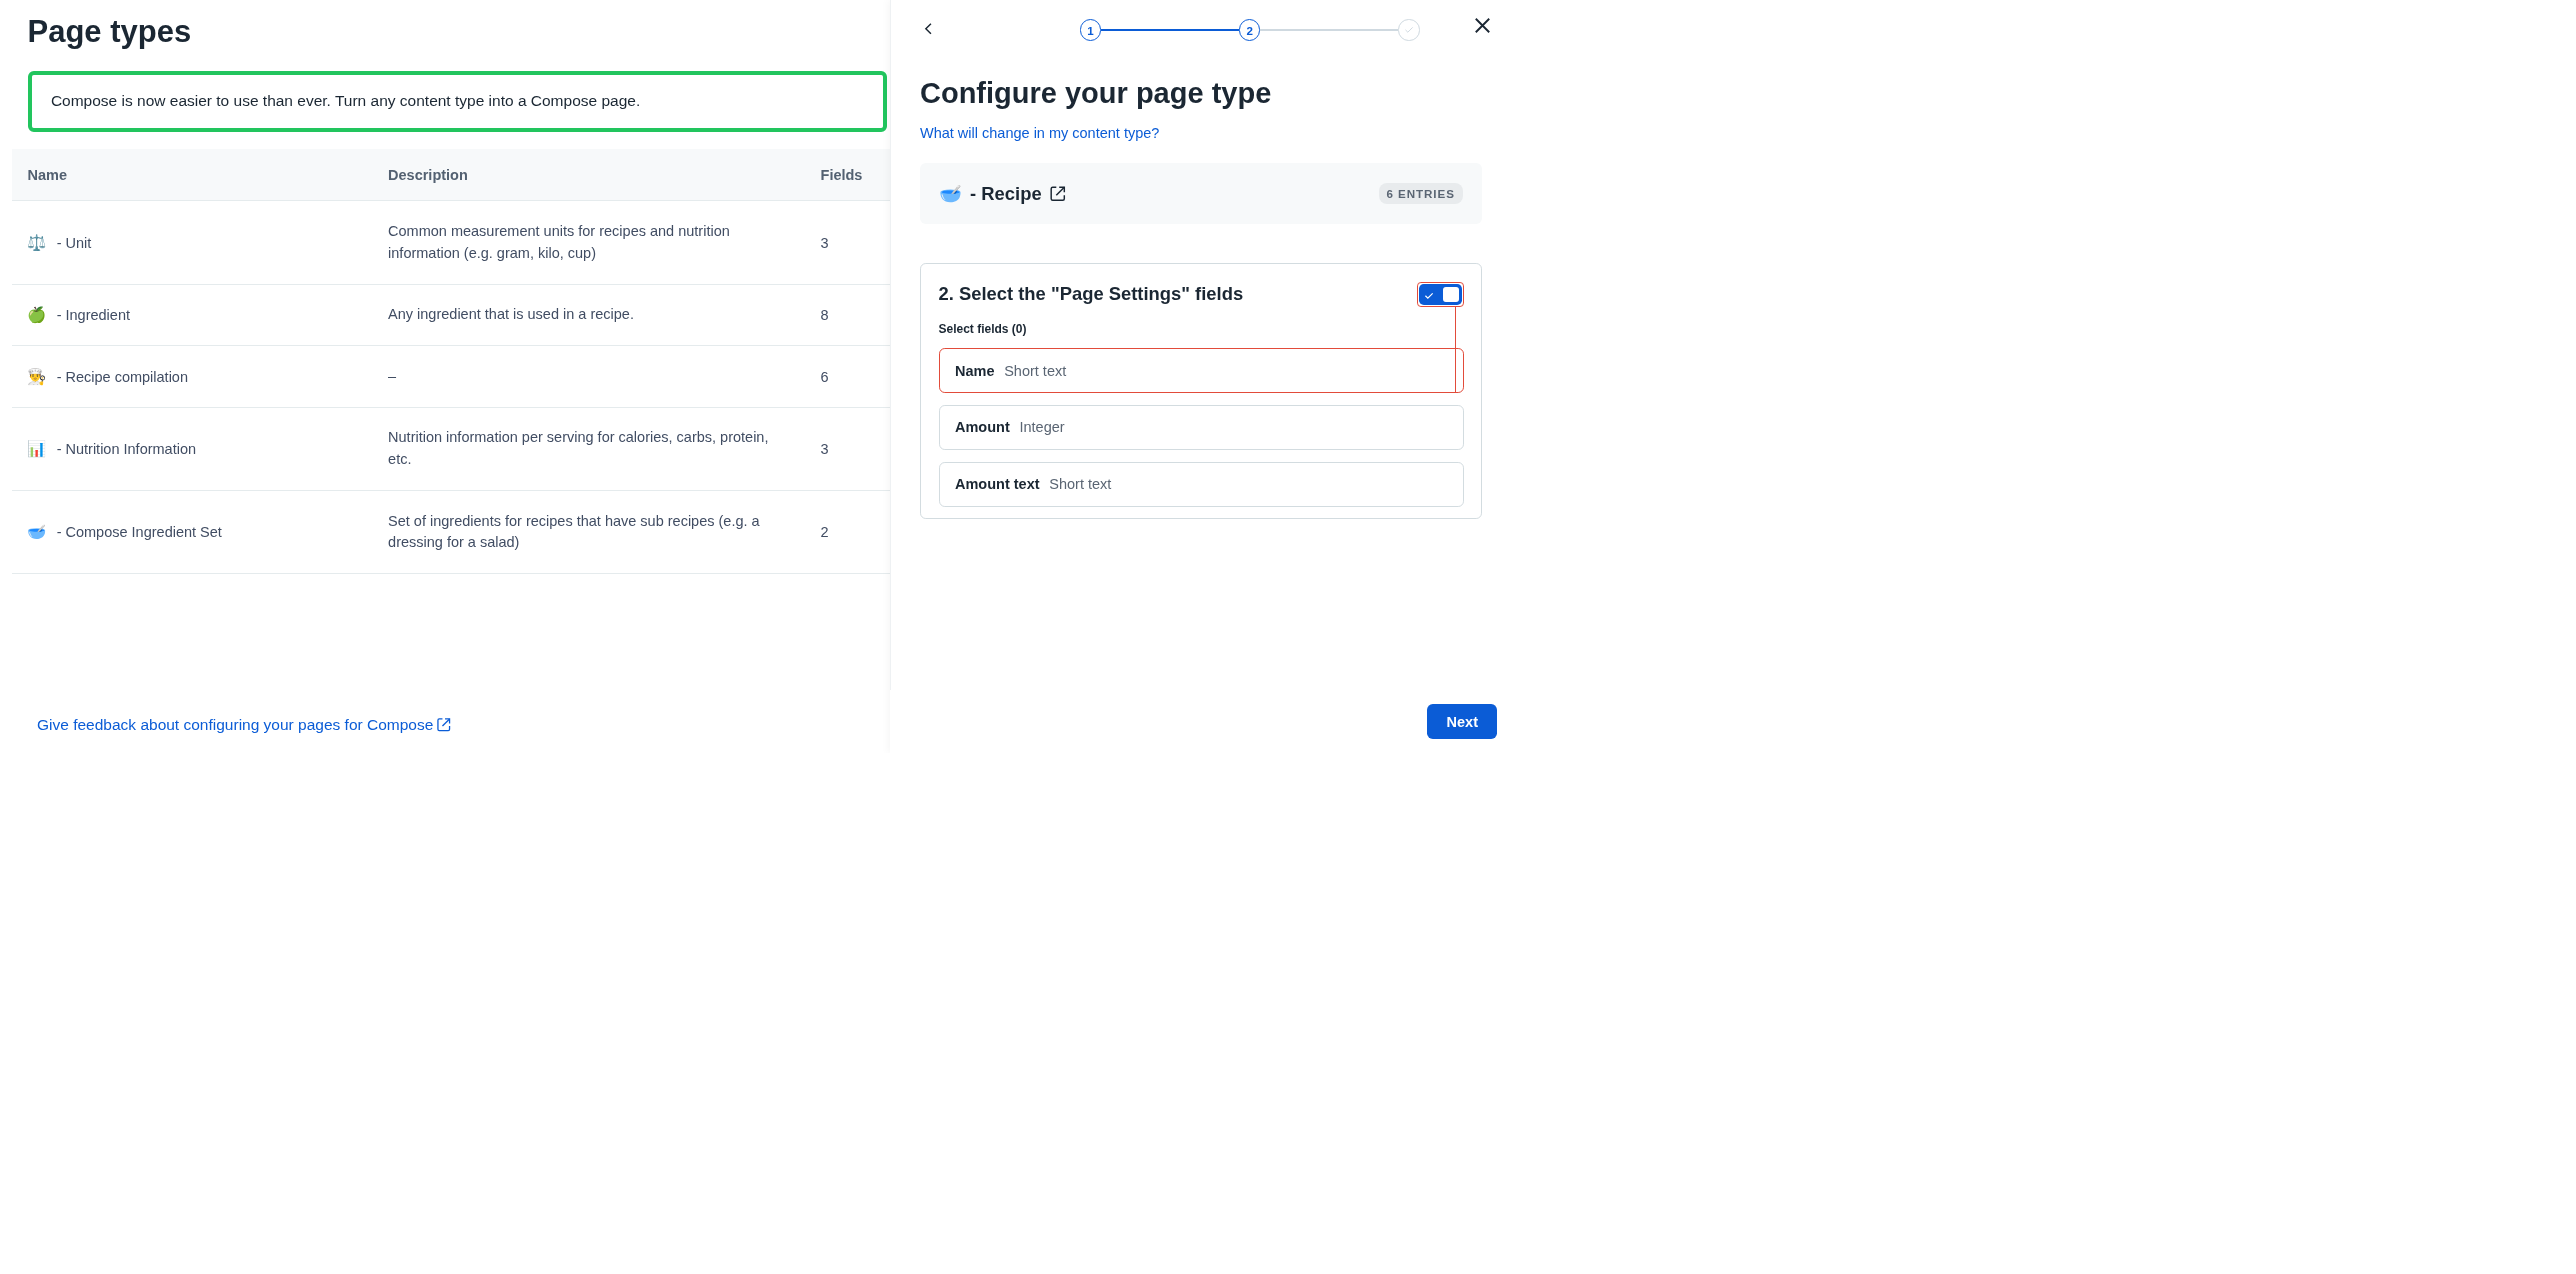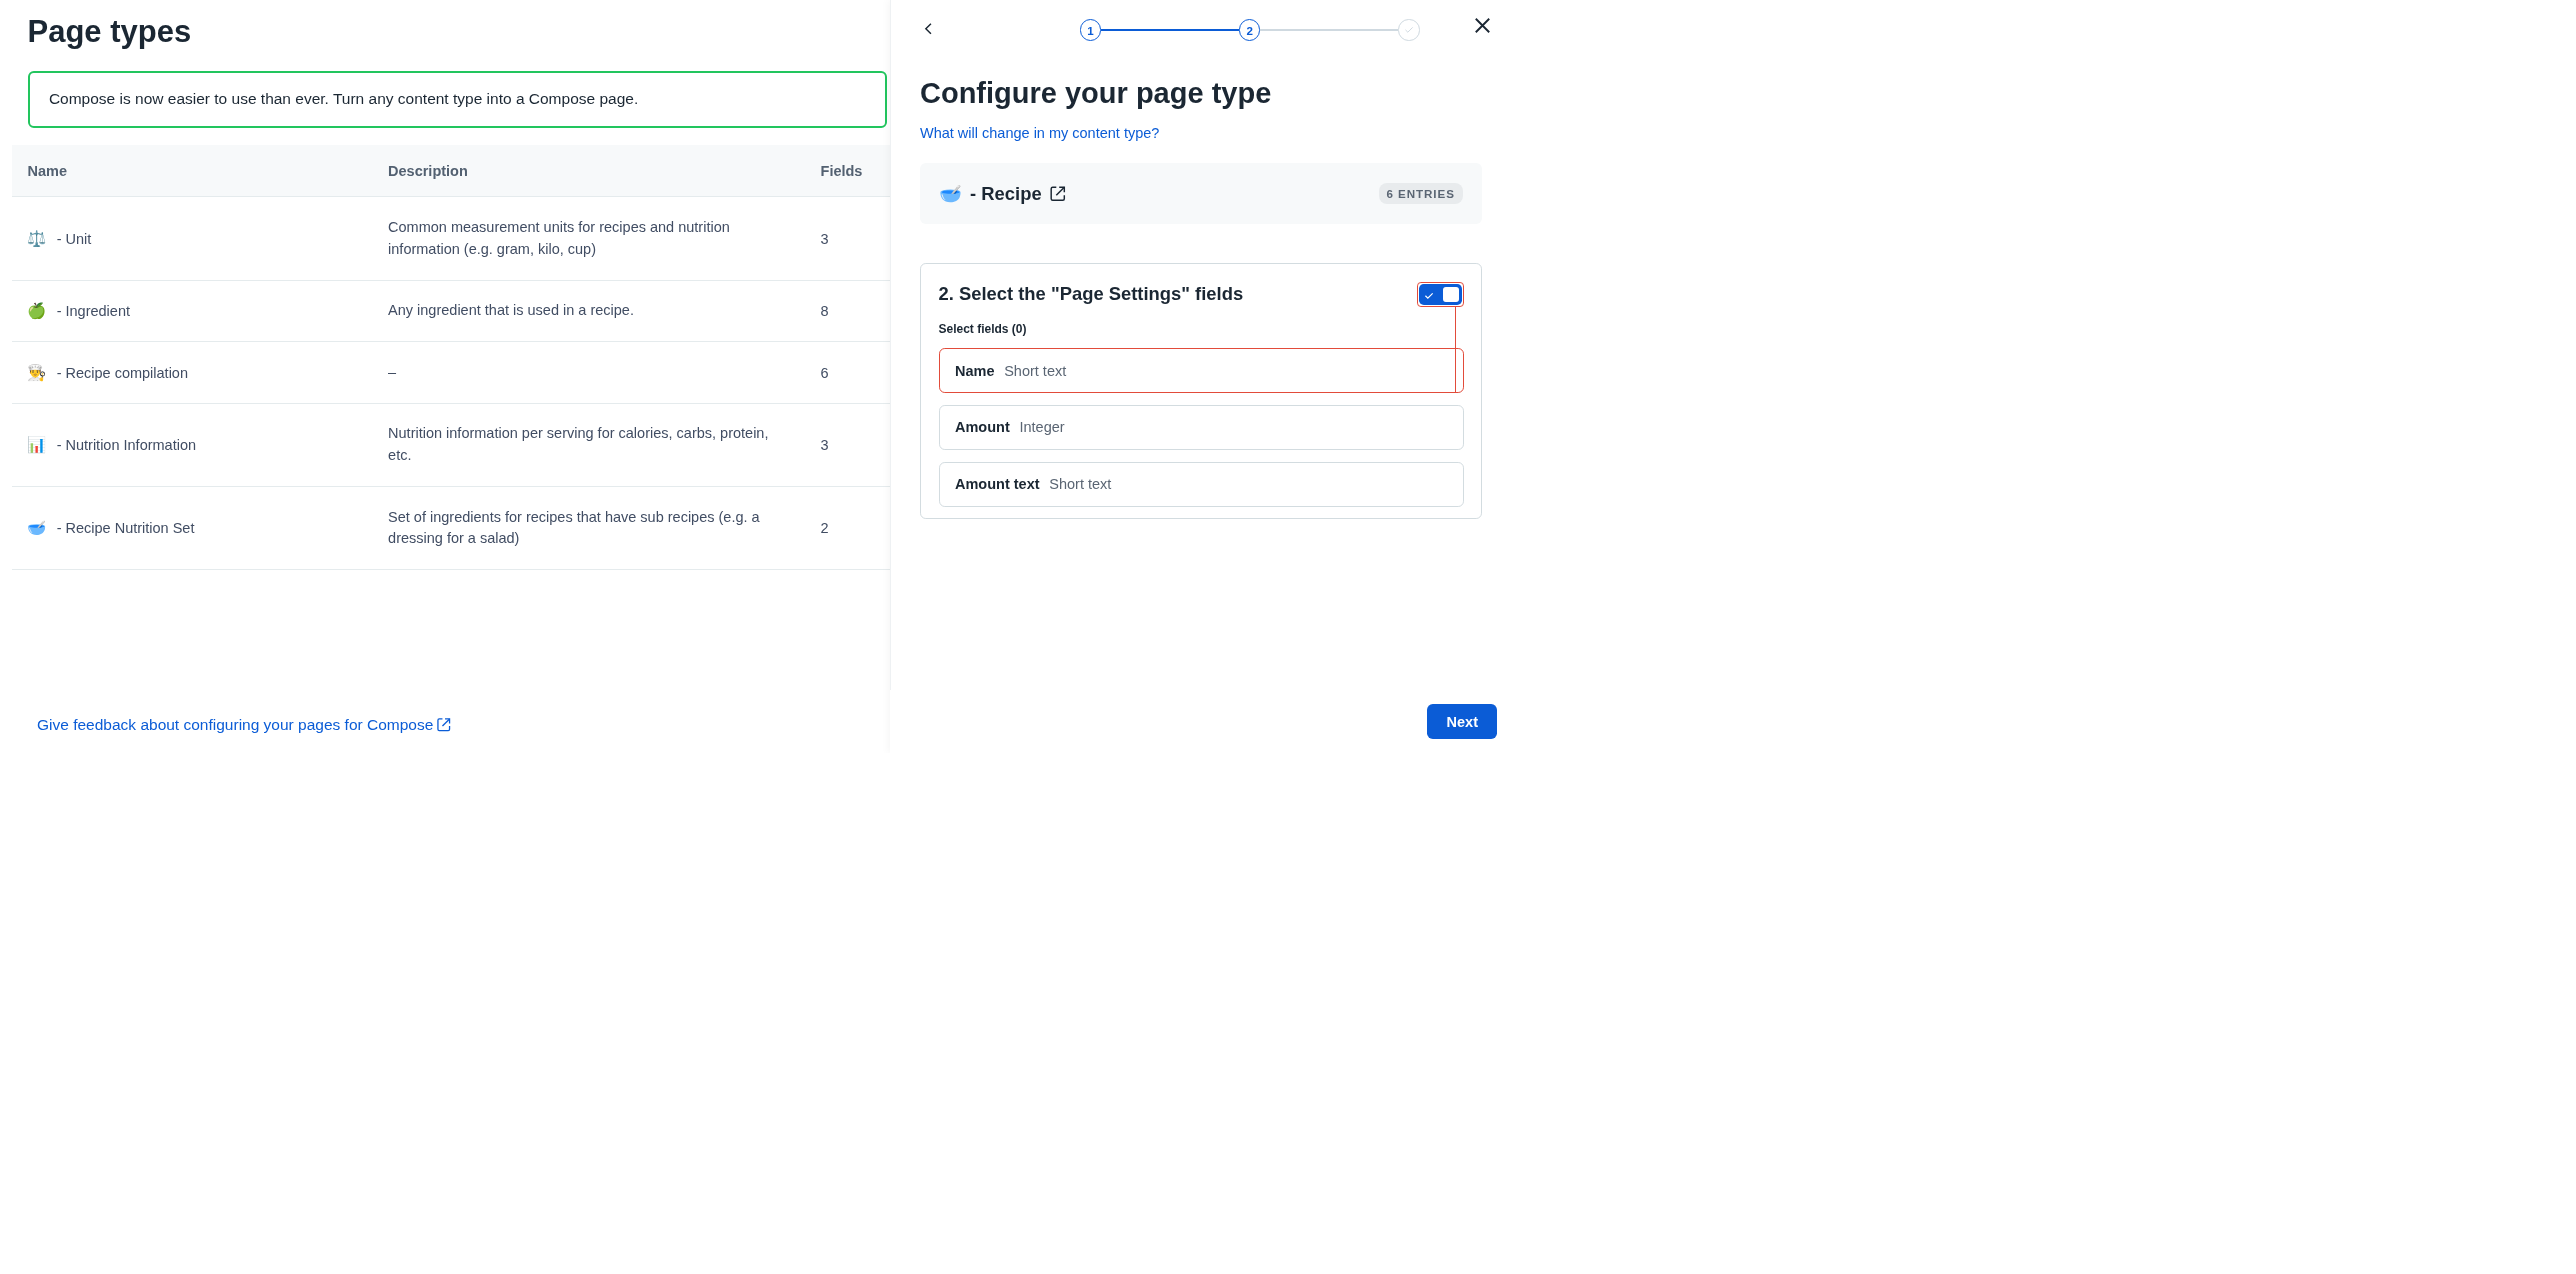--- a/index.html
+++ b/index.html
@@ -22,21 +22,21 @@
     background: #fff;
   }
   .page-title {
     font-size: 31px;
     font-weight: 700;
     padding: 13.6px 15.5px 7.8px 15.5px;
     color: #1b2733;
   }
   .banner {
     margin: 13.6px 15.5px 0 15.5px;
-    border: 2px solid #22c55e;
+    border: 4px solid #22c55e;
     border-radius: 5.8px;
     padding: 17.5px 19.4px;
     font-size: 15.5px;
     color: #1b2733;
   }
   .table {
     margin-top: 17.5px;
     width: 100%;
     border-collapse: collapse;
   }
@@ -280,21 +280,21 @@
         <td class="col-name"><span class="emoji">👨‍🍳</span><span> - Recipe compilation</span></td>
         <td class="col-desc desc-text">–</td>
         <td class="col-fields">6</td>
       </tr>
       <tr>
         <td class="col-name"><span class="emoji">📊</span><span> - Nutrition Information</span></td>
         <td class="col-desc desc-text">Nutrition information per serving for calories, carbs, protein, etc.</td>
         <td class="col-fields">3</td>
       </tr>
       <tr>
-        <td class="col-name"><span class="emoji">🥣</span><span> - Recipe Nutrition Set</span></td>
+        <td class="col-name"><span class="emoji">🥣</span><span> - Compose Ingredient Set</span></td>
         <td class="col-desc desc-text">Set of ingredients for recipes that have sub recipes (e.g. a dressing for a salad)</td>
         <td class="col-fields">2</td>
       </tr>
     </tbody>
   </table>
 
   <div class="feedback-bar">
     <a href="#" class="feedback-link">
       <span>Give feedback about configuring your pages for Compose</span>
       <svg class="ext-icon" viewBox="0 0 24 24">

